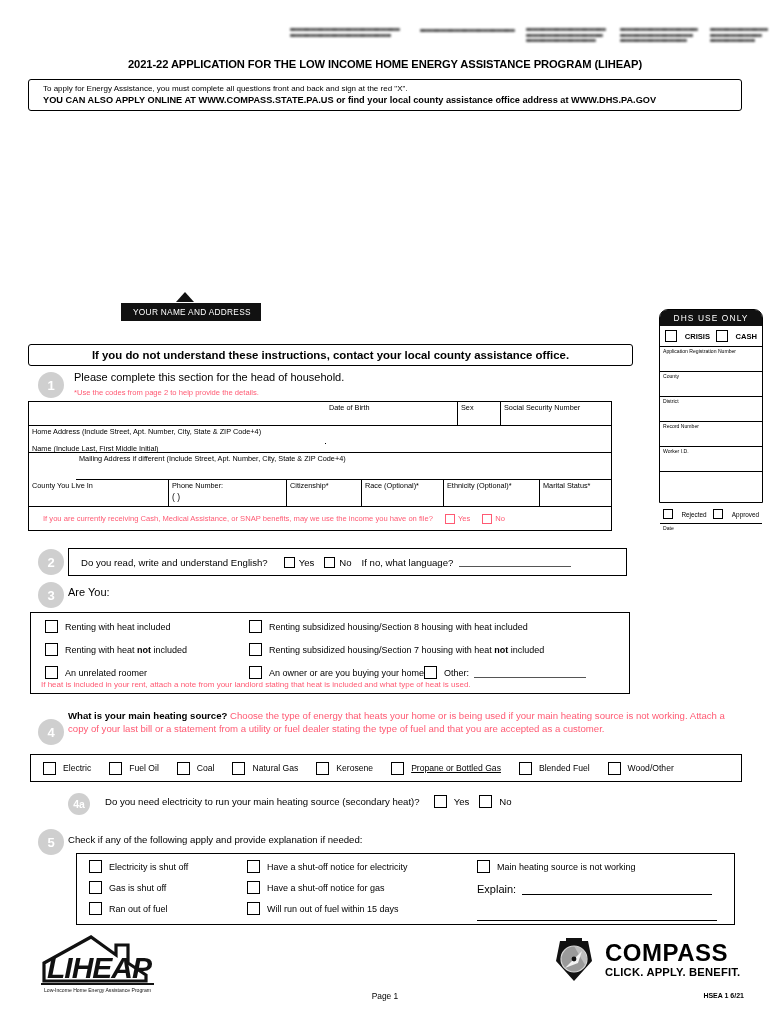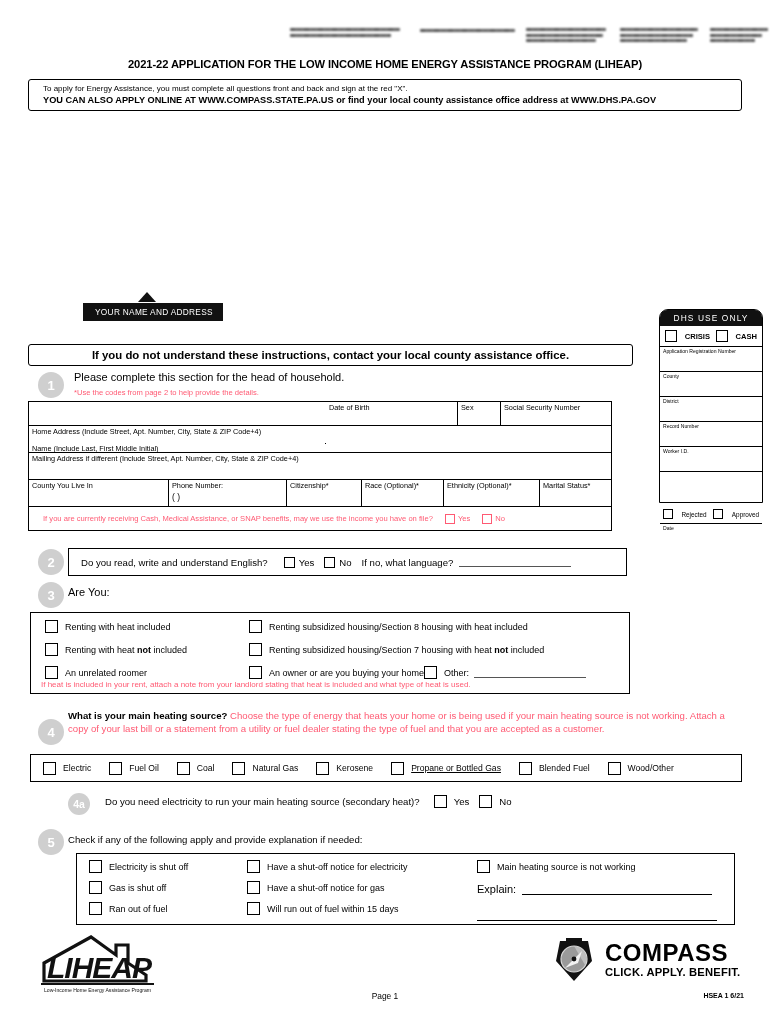--- a/index.html
+++ b/index.html
@@ -30,21 +30,21 @@
 
   
   .apply-banner {
     position: absolute; left: 28px; top: 79px; width: 714px; height: 32px;
     border: 1.6px solid #000; border-radius: 3px; padding: 3px 0 0 14px;
   }
   .apply-l1 { font-size: 8px; line-height: 11px; }
   .apply-l2 { font-size: 9.2px; font-weight: bold; line-height: 12px; }
 
   
-  .callout { position: absolute; }
+  .callout { position: absolute; margin-left: 38px; }
   .callout .tag {
     background: #111; color: #fff; font-size: 8.3px; letter-spacing: .3px;
     padding: 4px 10px 4px 12px; display: inline-block; white-space: nowrap;
   }
   .callout .arrow {
     position: absolute; top: -9px; width: 0; height: 0;
     border-left: 9px solid transparent; border-right: 9px solid transparent;
     border-bottom: 10px solid #111;
   }
   #callout-name { left: 83px; top: 301px; }
@@ -204,21 +204,21 @@
   <div class="tbl" style="left:28px; top:401px; width:584px; height:130px;">
     <div class="trow" style="height:24px;">
       <div class="tcell" style="width:297px;margin-top:41px;">Name (Include Last, First Middle Initial)</div>
       <div class="tcell" style="width:132px;">Date of Birth</div>
       <div class="tcell" style="width:43px;">Sex</div>
       <div class="tcell" style="width:110px;">Social Security Number</div>
     </div>
     <div class="trow" style="height:27px;">
       <div class="tcell" style="width:100%;">Home Address (Include Street, Apt. Number, City, State &amp; ZIP Code+4)</div>
     </div>
-    <div class="trow" style="height:27px;">
+    <div class="trow" style="height:27px;margin-left:47px;">
       <div class="tcell" style="width:100%;">Mailing Address if different (Include Street, Apt. Number, City, State &amp; ZIP Code+4)</div>
     </div>
     <div class="trow" style="height:27px;">
       <div class="tcell" style="width:140px;">County You Live In</div>
       <div class="tcell" style="width:118px;">
         <span>Phone Number:</span>
         <div style="font-size:8.5px; margin-top:2px;">(          )</div>
       </div>
       <div class="tcell" style="width:75px;">Citizenship*</div>
       <div class="tcell" style="width:82px;">Race (Optional)*</div>

